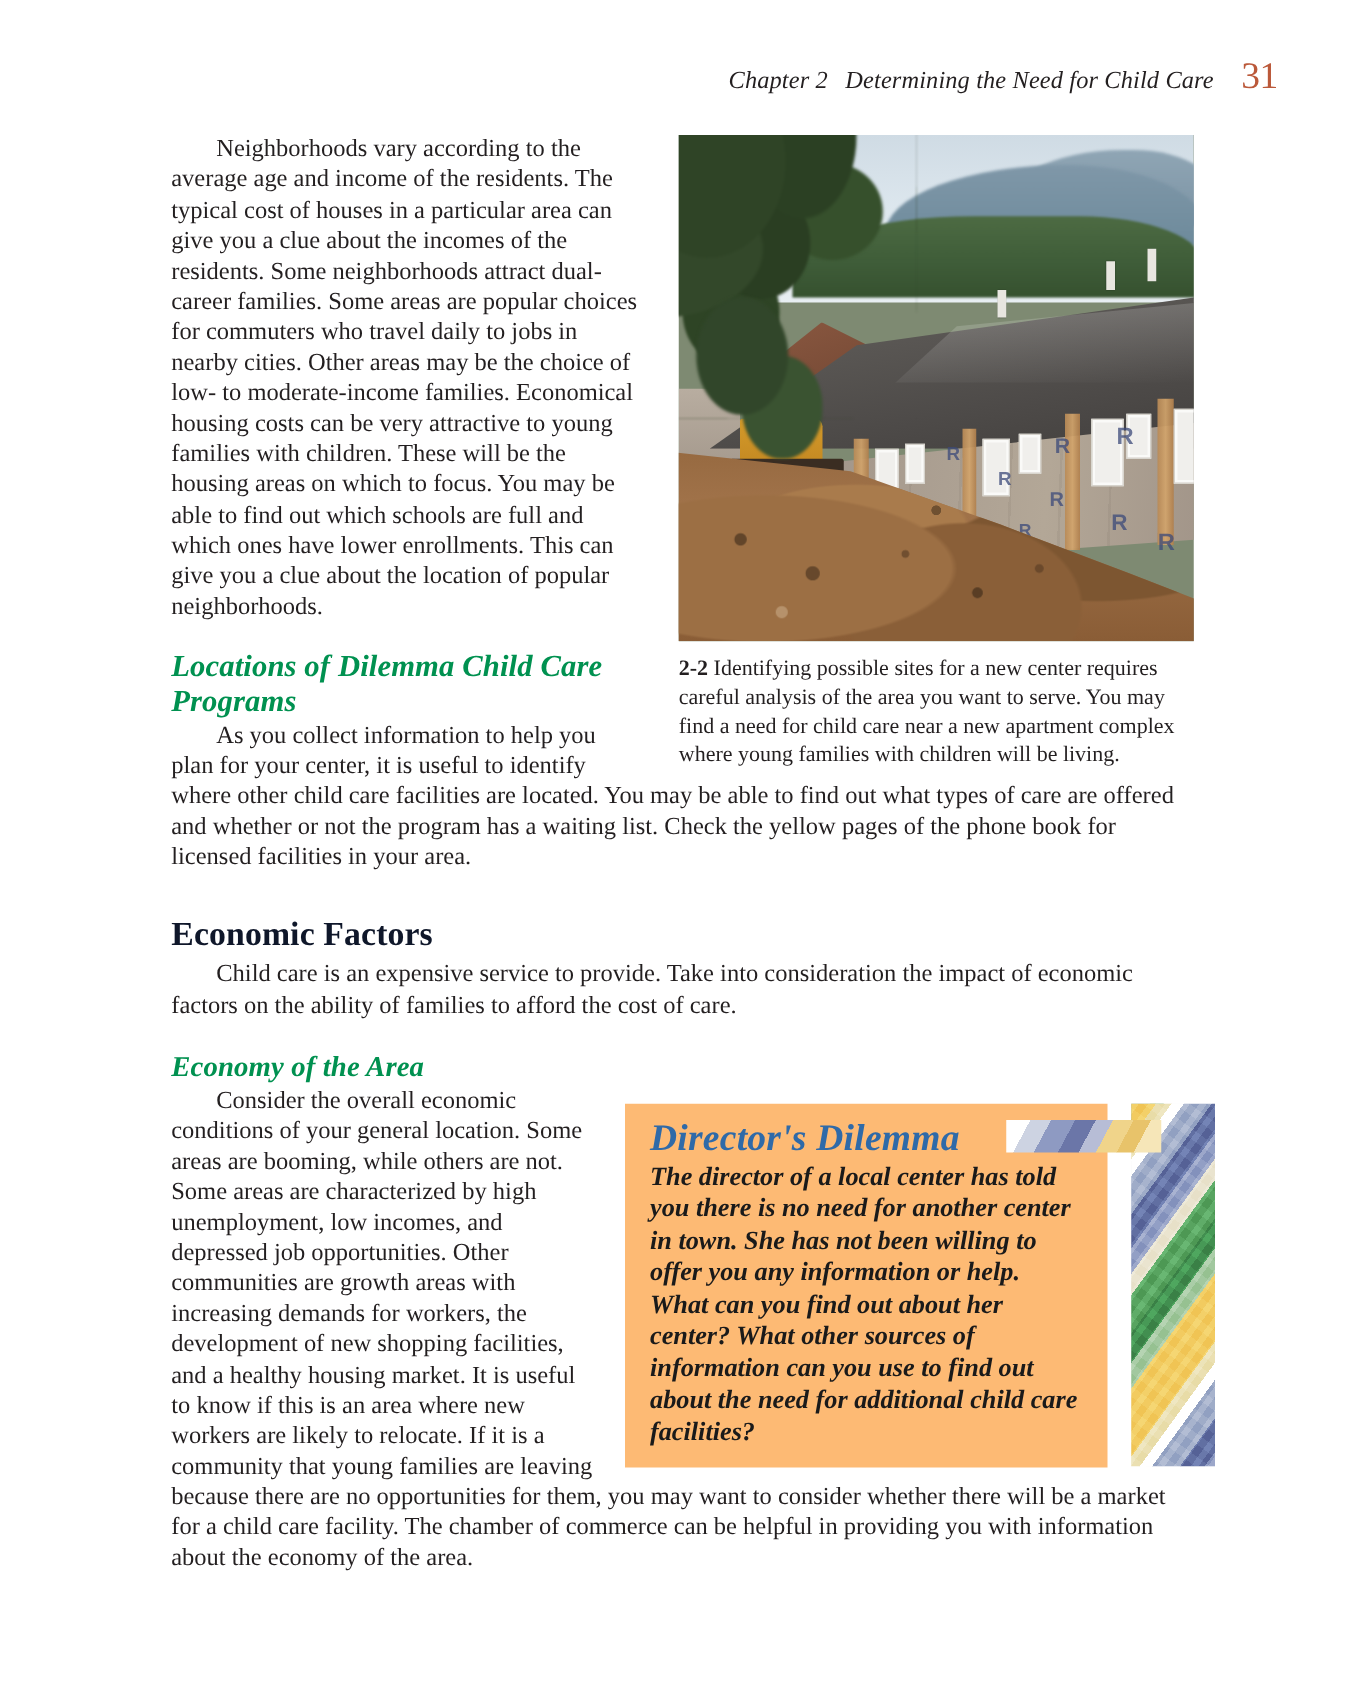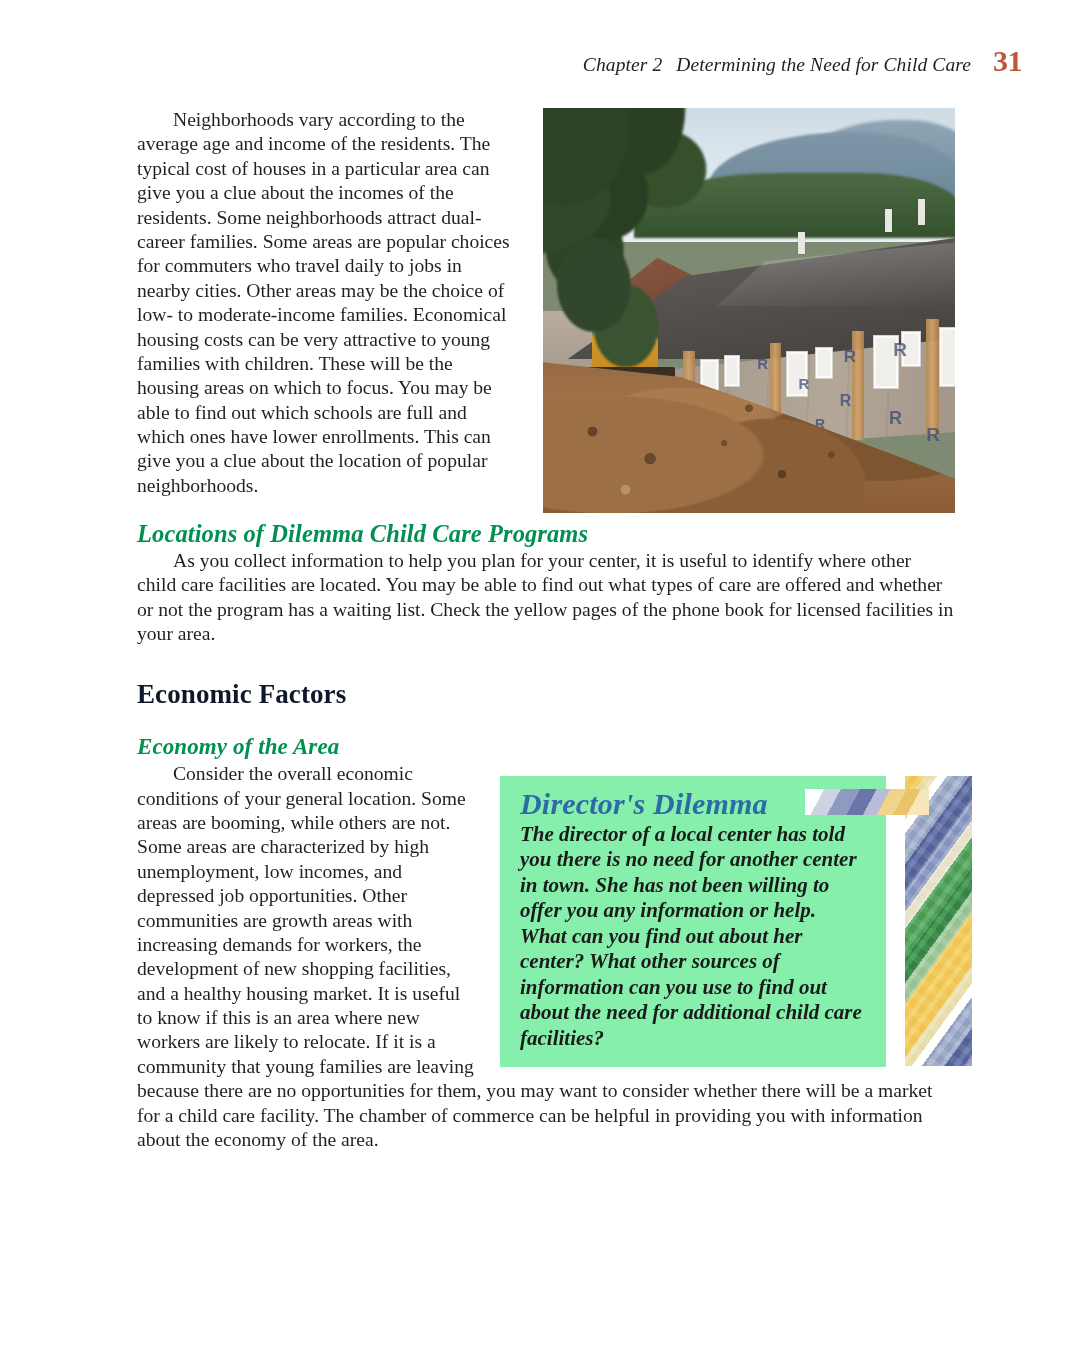--- a/index.html
+++ b/index.html
@@ -28,21 +28,21 @@
   .rh-text {
     font-style: italic;
     font-size: 19.5px;
     color: #231f20;
     letter-spacing: 0.1px;
     text-align: center;
   }
   .rh-chapter { margin-right: 14px; }
   .rh-pageno {
     font-size: 30px;
-    font-weight: bold;
+    font-weight: normal;
     color: #bb593a;
     font-style: normal;
     letter-spacing: -0.5px;
   }
 
   
   .page-body {
     position: absolute;
     left: 137px;
     top: 108px;
@@ -249,21 +249,21 @@
   .clearfix::after { content: ""; display: block; clear: both; }
 
   
   .dd {
     float: right;
     width: 472px;
     margin: 14px -17px 0 26px;
     position: relative;
   }
   .dd-inner {
-    background: #86efac;
+    background: #fdba74;
     padding: 12px 20px 16px 20px;
     width: 386px;
     box-sizing: border-box;
     position: relative;
     z-index: 2;
   }
   .dd-title {
     font-size: 30px;
     font-style: italic;
     font-weight: bold;
@@ -399,32 +399,37 @@
       <div class="machine"></div>
       <div class="machine-dk"></div>
 
       <div class="dirt"></div>
       <div class="dirt-specks"></div>
 
       <div class="canopy"></div>
       <div class="canopy2"></div>
     </div>
 
+    <div class="caption">
+      <span class="fignum">2-2</span>
+      <span>Identifying possible sites for a new center requires careful analysis of the area you want to serve. You may find a need for child care near a new apartment complex where young families with children will be living.</span>
+    </div>
   </div>
 
   <p class="body">Neighborhoods vary according to the average age and income of the residents. The typical cost of houses in a particular area can give you a clue about the incomes of the residents. Some neighborhoods attract dual-career families. Some areas are popular choices for commuters who travel daily to jobs in nearby cities. Other areas may be the choice of low- to moderate-income families. Economical housing costs can be very attractive to young families with children. These will be the housing areas on which to focus. You may be able to find out which schools are full and which ones have lower enrollments. This can give you a clue about the location of popular neighborhoods.</p>
 
   <h2 class="green-head">Locations of Dilemma Child Care Programs</h2>
 
   <p class="body">As you collect information to help you plan for your center, it is useful to identify where other child care facilities are located. You may be able to find out what types of care are offered and whether or not the program has a waiting list. Check the yellow pages of the phone book for licensed facilities in your area.</p>
 
   <div class="clearfix"></div>
 
   <h1 class="rust-head">Economic Factors</h1>
 
+  <p class="body">Child care is an expensive service to provide. Take into consideration the impact of economic factors on the ability of families to afford the cost of care.</p>
 
   <h2 class="green-head small">Economy of the Area</h2>
 
   <div class="dd">
     <div class="dd-strip-top"></div>
     <div class="dd-strip"></div>
     <div class="dd-banner"></div>
     <div class="dd-inner">
       <div class="dd-title">Director's Dilemma</div>
       <p class="dd-text">The director of a local center has told you there is no need for another center in town. She has not been willing to offer you any information or help. What can you find out about her center? What other sources of information can you use to find out about the need for additional child care facilities?</p>

